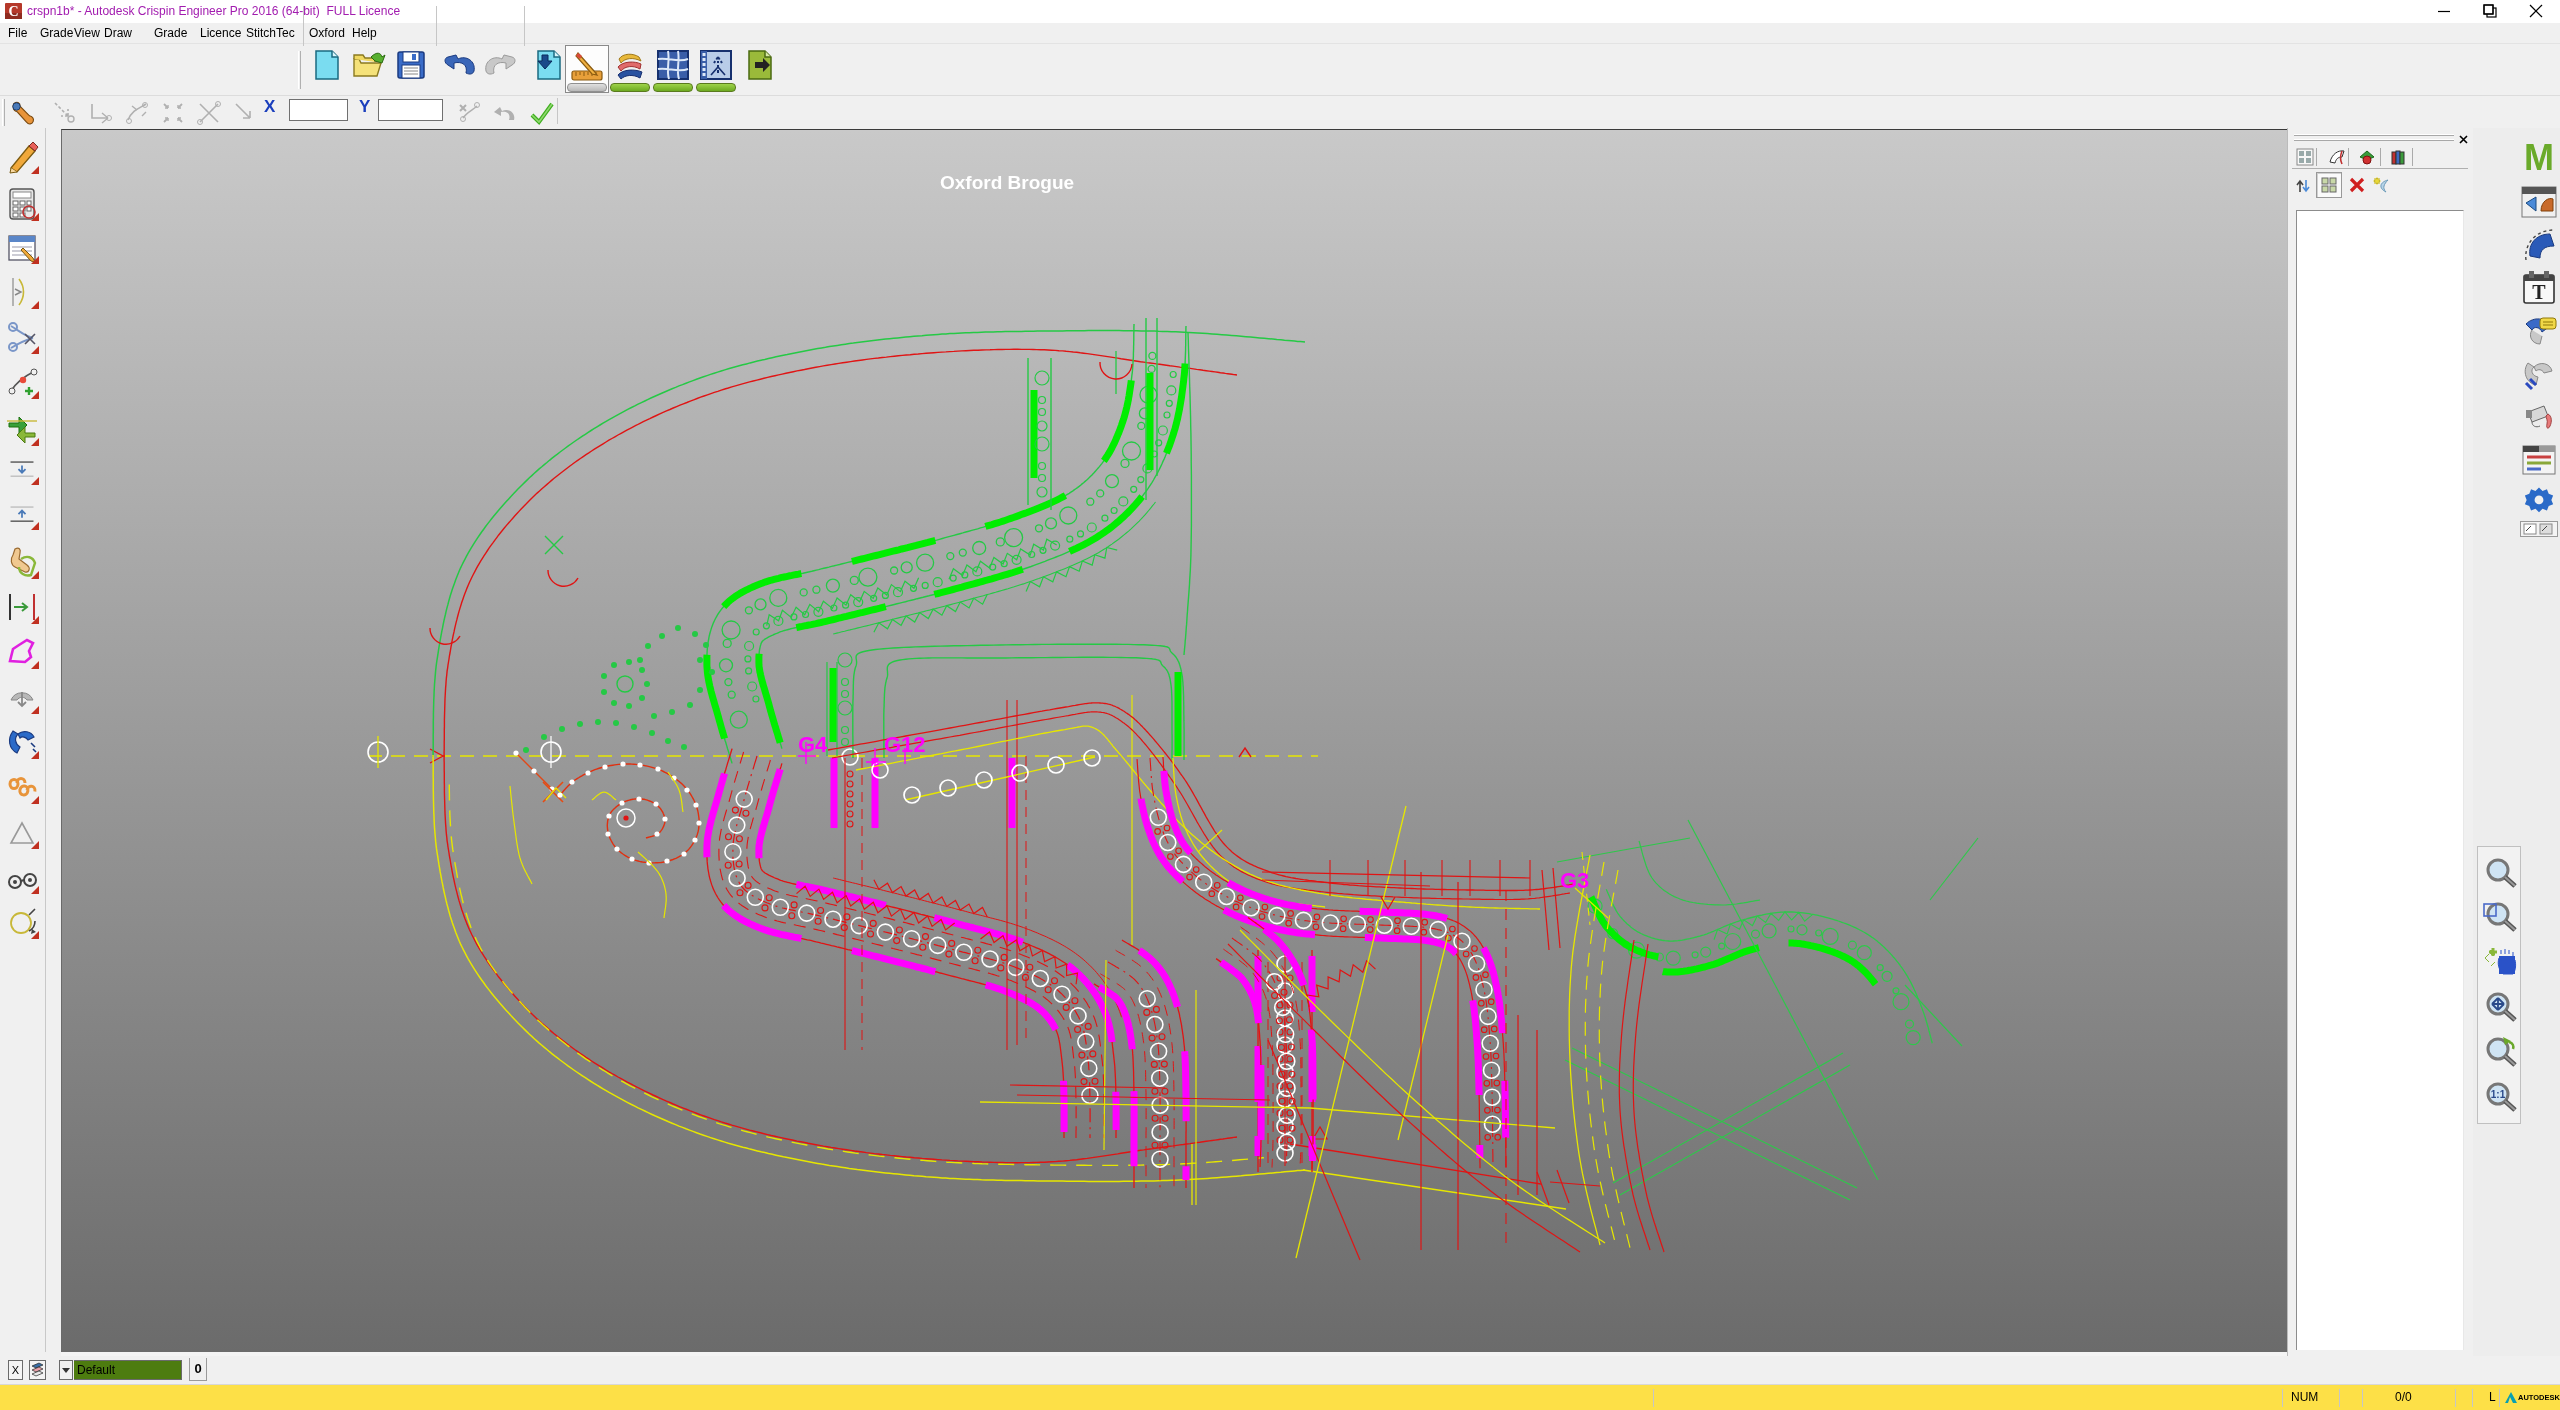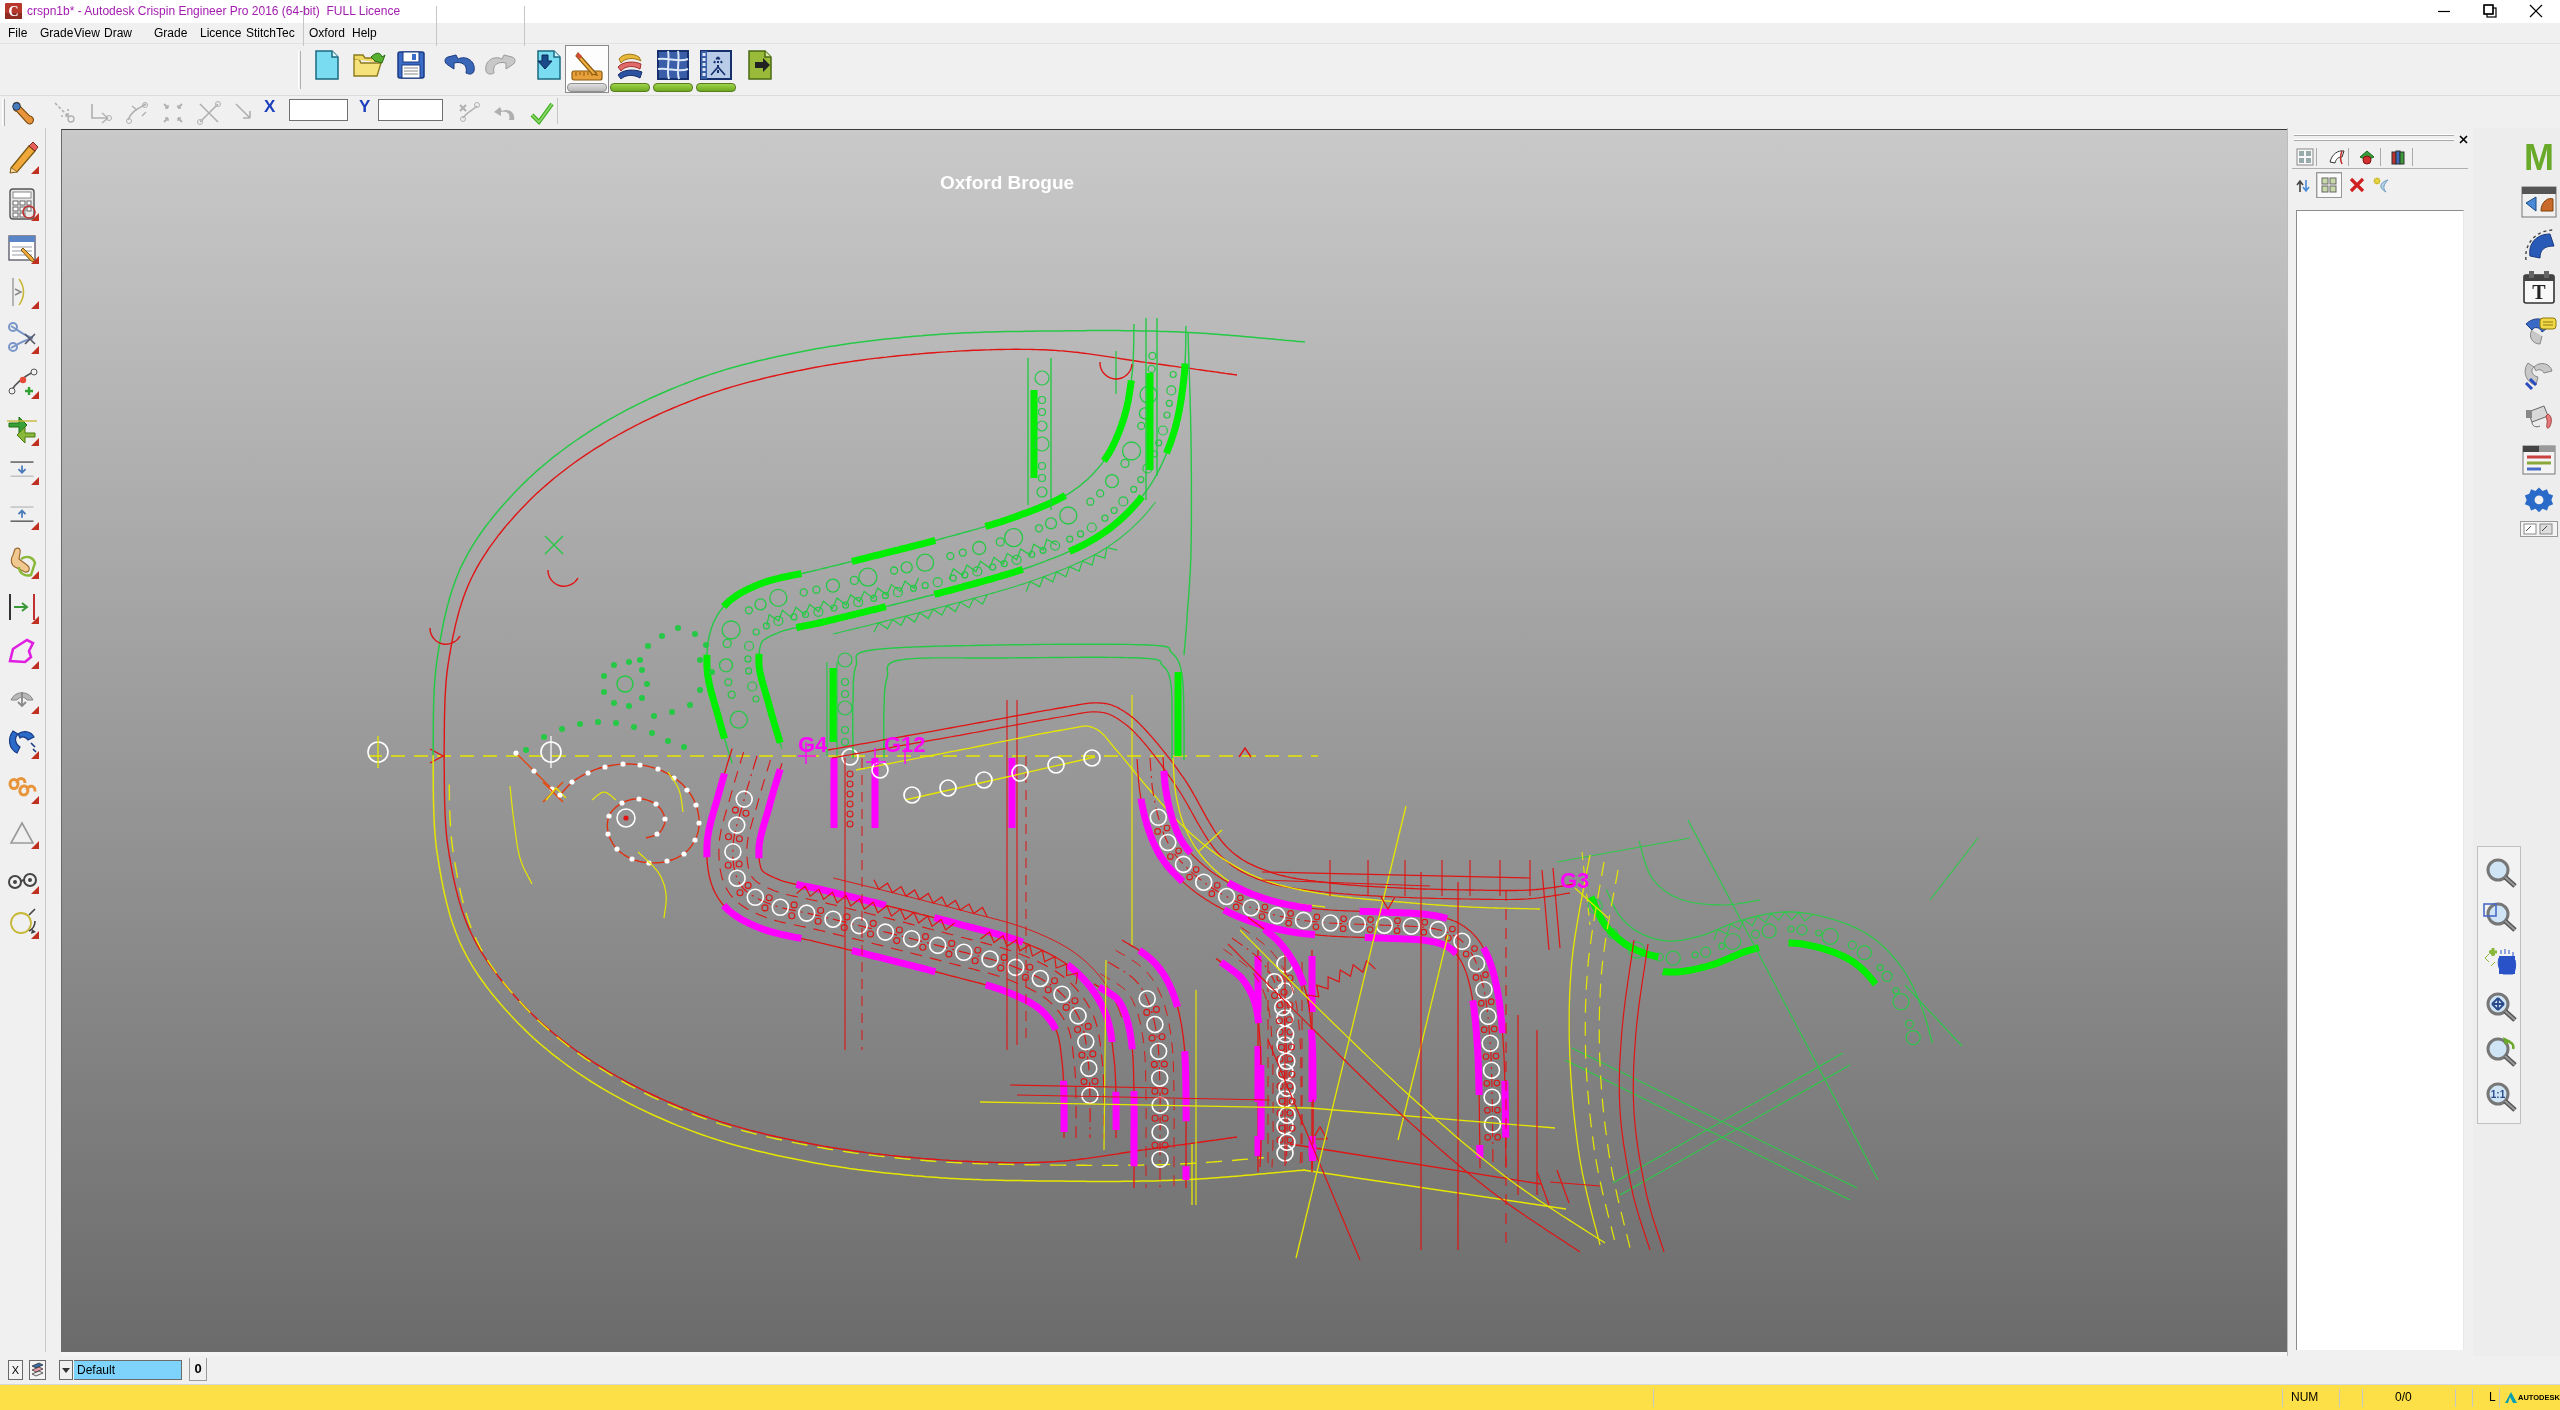--- a/index.html
+++ b/index.html
@@ -702,21 +702,21 @@
       <polygon points="3,6 10,3 14,5 7,8" fill="#3a6ea5" stroke="#222" stroke-width="0.7"></polygon>
       <polygon points="3,10 10,7 14,9 7,12" fill="#e8a0a8" stroke="#222" stroke-width="0.7"></polygon>
       <polygon points="3,14 10,11 14,13 7,16" fill="#e8e8e8" stroke="#222" stroke-width="0.7"></polygon>
     </g>
   </svg>
   <div class="abs" style="left:59px;top:4px;width:14px;height:20px;background:#f0f0f0;border:1px solid #6a6a6a;">
     <svg width="12" height="18" viewBox="0 0 12 18">
         <polygon points="2,7 10,7 6,12" fill="#333"></polygon>
       </svg>
   </div>
-  <div class="abs" style="left:74px;top:4px;width:108px;height:20px;background:#7dd3fc;border:1px solid #6a6a6a;border-left:none;font-size:12px;padding:2px 15px 0 3px;">Default</div>
+  <div class="abs" style="left:74px;top:4px;width:108px;height:20px;background:#4d7c0f;border:1px solid #6a6a6a;border-left:none;font-size:12px;padding:2px 15px 0 3px;">Default</div>
   <div class="abs" style="left:189px;top:2px;width:18px;height:23px;background:#f0f0f0;border:1px solid #9a9a9a;border-top:none;text-align:center;font-size:13px;font-weight:bold;padding-top:3px;">0</div>
 </div>
 
 <div id="statusbar">
   <div class="sep-v" style="left:1653px;top:4px;height:18px"></div>
   <div class="sep-v" style="left:2282px;top:4px;height:18px"></div>
   <div class="abs" style="left:2291px;top:5px;">NUM</div>
   <div class="sep-v" style="left:2339px;top:4px;height:18px"></div>
   <div class="sep-v" style="left:2362px;top:4px;height:18px"></div>
   <div class="abs" style="left:2395px;top:5px;">0/0</div>

